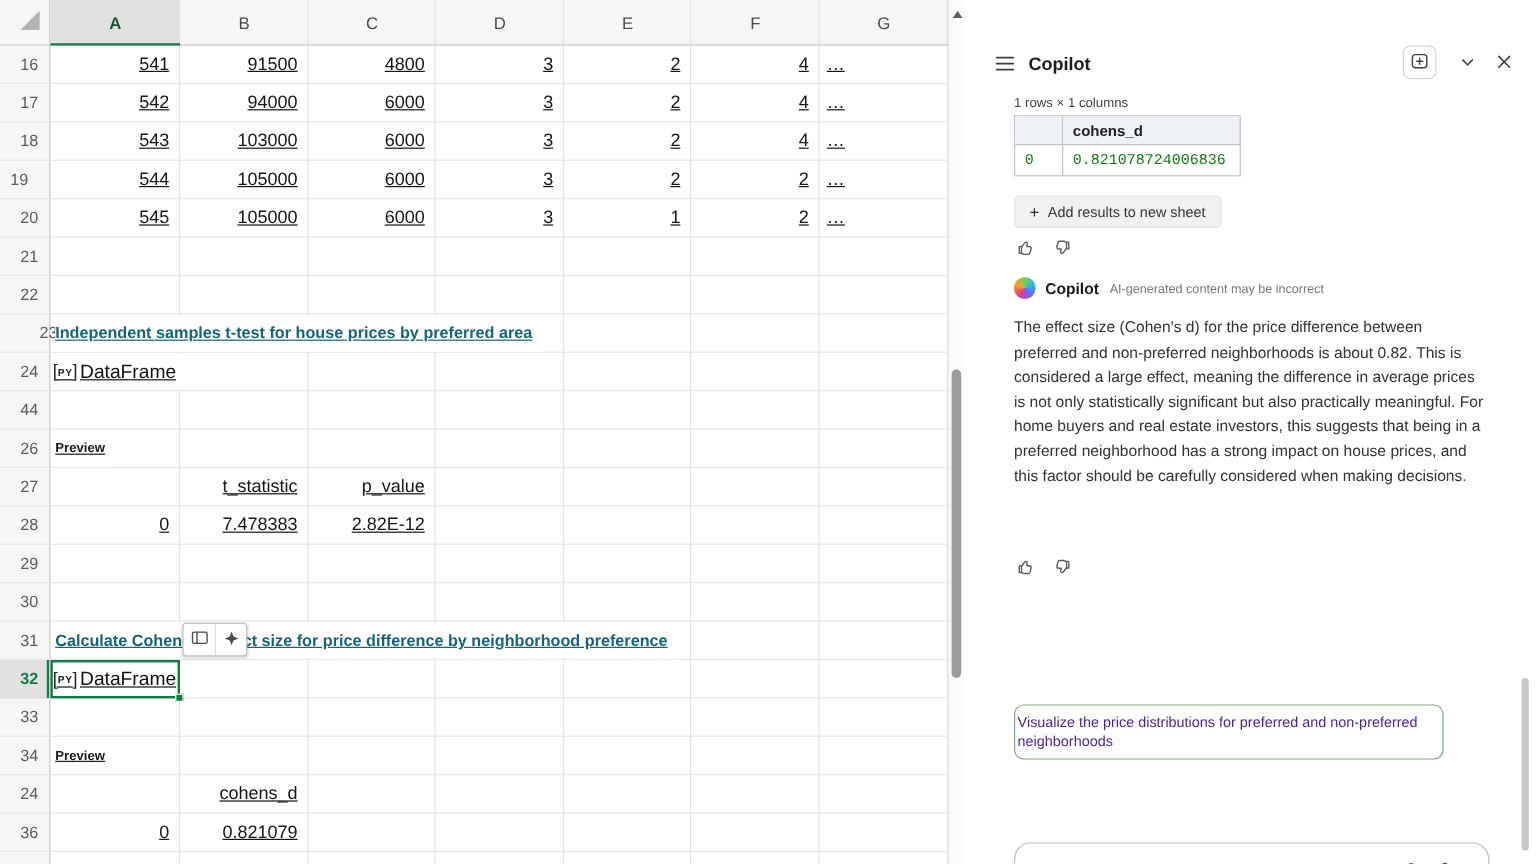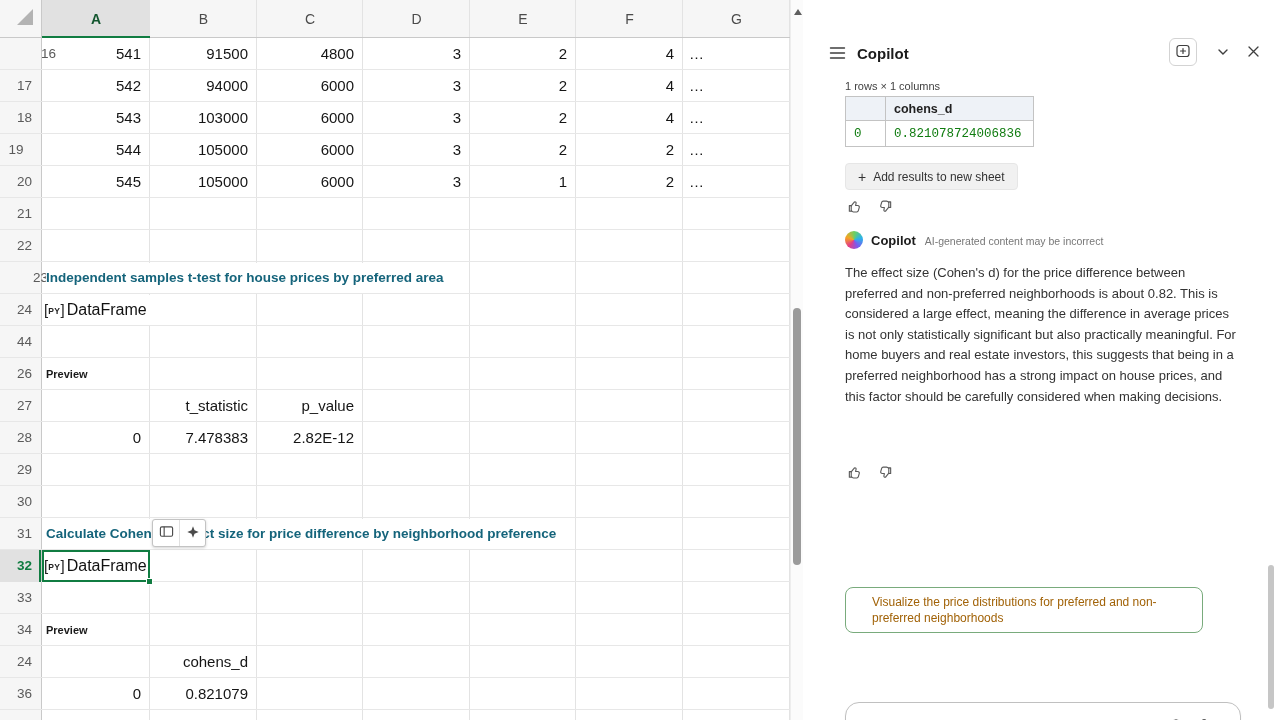--- a/index.html
+++ b/index.html
@@ -11,21 +11,21 @@
   .hdrbg,.rowhdrbg{position:absolute;background:#f6f6f6;z-index:1;}
   .vline{position:absolute;width:1px;background:#e3e3e3;z-index:2;}
   .vline.dark{background:#c9c9c9;}
   .hline{position:absolute;height:1px;background:#e7e7e7;z-index:2;}
   .hline.dark{background:#c9c9c9;}
   .colhead{position:absolute;height:38px;line-height:38px;text-align:center;font-size:14px;color:#4b4b4b;z-index:3;cursor:pointer;}
   .colhead.sel{background:#e1e1e1;color:#13562f;font-weight:700;box-shadow:inset 0 -2px 0 var(--green);}
   .rowhead{position:absolute;width:32px;height:32px;line-height:32px;text-align:right;padding-right:9px;font-size:13.5px;color:#5a5a5a;z-index:3;cursor:pointer;}
   .rowhead.sel{color:var(--green);font-weight:700;background:#e1e1e1;box-shadow:inset -2px 0 0 var(--green);}
   .corner-tri{position:absolute;left:17px;top:9px;width:0;height:0;border-left:16px solid transparent;border-bottom:16px solid #b3b3b3;z-index:3;cursor:pointer;}
-  .cell{position:absolute;height:32px;line-height:32px;font-size:15px;color:#151515;z-index:3;white-space:nowrap;}
+  .cell{position:absolute;height:32px;line-height:32px;font-size:15px;color:#151515;z-index:3;white-space:nowrap;text-decoration:underline;}
   .cell.right{text-align:right;}
   .cell.heading{font-weight:700;font-size:13.5px;color:var(--teal);background:#fff;padding-right:8px;height:30px;line-height:30px;}
   .cell.plabel{font-weight:700;font-size:11px;color:#1a1a1a;background:#fff;padding-right:6px;height:30px;line-height:30px;}
   .cell.py{background:#fff;padding-right:6px;height:30px;line-height:30px;}
   .cell.py .br{font-size:15px;color:#222;}
   .cell.py .pytag{font-size:8.5px;font-weight:700;letter-spacing:.5px;color:#222;vertical-align:1.5px;}
   .cell.py .pyname{font-size:16px;color:#111;margin-left:2px;}
   .selbox{position:absolute;border:2px solid var(--green);box-sizing:border-box;z-index:4;}
   .selhandle{position:absolute;width:7px;height:7px;background:var(--green);border:1px solid #fff;box-sizing:border-box;z-index:5;}
 
@@ -57,21 +57,21 @@
   .thumbs-1{left:44px;top:183px;}
   .thumbs-2{left:44px;top:449px;}
   .thumb-down svg{transform:rotate(180deg);}
   .cp-attr{position:absolute;left:42px;top:215px;display:flex;align-items:center;}
   .cp-logo{width:18px;height:18px;border-radius:50%;background:conic-gradient(from 220deg,#e33d87,#f5a623,#6bcf63,#2bb3ea,#7a5af0,#e33d87);}
   .cp-attr-name{font-size:13px;font-weight:700;color:#1b1b1b;margin-left:8px;}
   .cp-attr-disc{font-size:10.5px;color:#777;margin-left:9px;position:relative;top:1px;}
   .cp-message{position:absolute;left:42px;top:247px;width:392px;font-size:13px;line-height:20.6px;color:#333;}
   .cp-stop{position:absolute;left:0;top:503px;width:100%;display:flex;justify-content:center;}
   .cp-stop-inner{display:inline-flex;align-items:center;gap:7px;background:none;border:none;font-size:12.5px;color:#3f3f3f;cursor:pointer;font-family:inherit;}
-  .chip{position:absolute;left:42px;background:#fff;border:1.5px solid var(--chipborder);border-radius:8px;padding:6px 26px;font-size:12px;line-height:16px;color:#a16207;cursor:pointer;box-sizing:border-box;}
+  .chip{position:absolute;left:42px;background:#fff;border:1.5px solid var(--chipborder);border-radius:8px;padding:6px 2px;font-size:12px;line-height:16px;color:#4c1d95;cursor:pointer;box-sizing:border-box;}
   .chip-1{top:571px;width:358px;}
   .chip-2{top:621px;width:394px;}
   .cp-input{position:absolute;left:42px;top:686px;width:396px;height:52px;border:1px solid #c0c0c0;border-radius:14px;background:#fff;box-shadow:0 1px 2px rgba(0,0,0,.06);box-sizing:border-box;}
   .cp-input input{position:absolute;left:15px;top:19px;width:290px;border:none;outline:none;font-size:13px;color:#333;font-family:inherit;background:transparent;}
   .cp-input input::placeholder{color:#6b6b6b;}
   .in-globe{position:absolute;right:56px;top:15px;}
   .in-mic{position:absolute;right:28px;top:15px;}
   .panel-thumb{position:absolute;left:465px;top:549px;width:6px;height:144px;background:#c6c6c6;border-radius:3px;cursor:pointer;}
 </style>
 </head>
@@ -131,21 +131,21 @@
       <div class="hline" style="left: 0px; top: 645px; width: 790px;"></div>
       <div class="hline" style="left: 0px; top: 677px; width: 790px;"></div>
       <div class="hline" style="left: 0px; top: 709px; width: 790px;"></div>
       <div class="colhead sel" style="left: 42px; top: 0px; width: 108px;">A</div>
       <div class="colhead" style="left: 150px; top: 0px; width: 107px;">B</div>
       <div class="colhead" style="left: 257px; top: 0px; width: 106px;">C</div>
       <div class="colhead" style="left: 363px; top: 0px; width: 107px;">D</div>
       <div class="colhead" style="left: 470px; top: 0px; width: 106px;">E</div>
       <div class="colhead" style="left: 576px; top: 0px; width: 107px;">F</div>
       <div class="colhead" style="left: 683px; top: 0px; width: 107px;">G</div>
-      <div class="rowhead" style="left: 0px; top: 38px; margin-left: 24px;">16</div>
+      <div class="rowhead" style="left: 0px; top: 38px;">16</div>
       <div class="cell right" style="left: 42px; top: 38px; width: 99px;">541</div>
       <div class="cell right" style="left: 150px; top: 38px; width: 98px;">91500</div>
       <div class="cell right" style="left: 257px; top: 38px; width: 97px;">4800</div>
       <div class="cell right" style="left: 363px; top: 38px; width: 98px;">3</div>
       <div class="cell right" style="left: 470px; top: 38px; width: 97px;">2</div>
       <div class="cell right" style="left: 576px; top: 38px; width: 98px;">4</div>
       <div class="cell" style="left: 689px; top: 38px;">…</div>
       <div class="rowhead" style="left: 0px; top: 70px;">17</div>
       <div class="cell right" style="left: 42px; top: 70px; width: 99px;">542</div>
       <div class="cell right" style="left: 150px; top: 70px; width: 98px;">94000</div>

